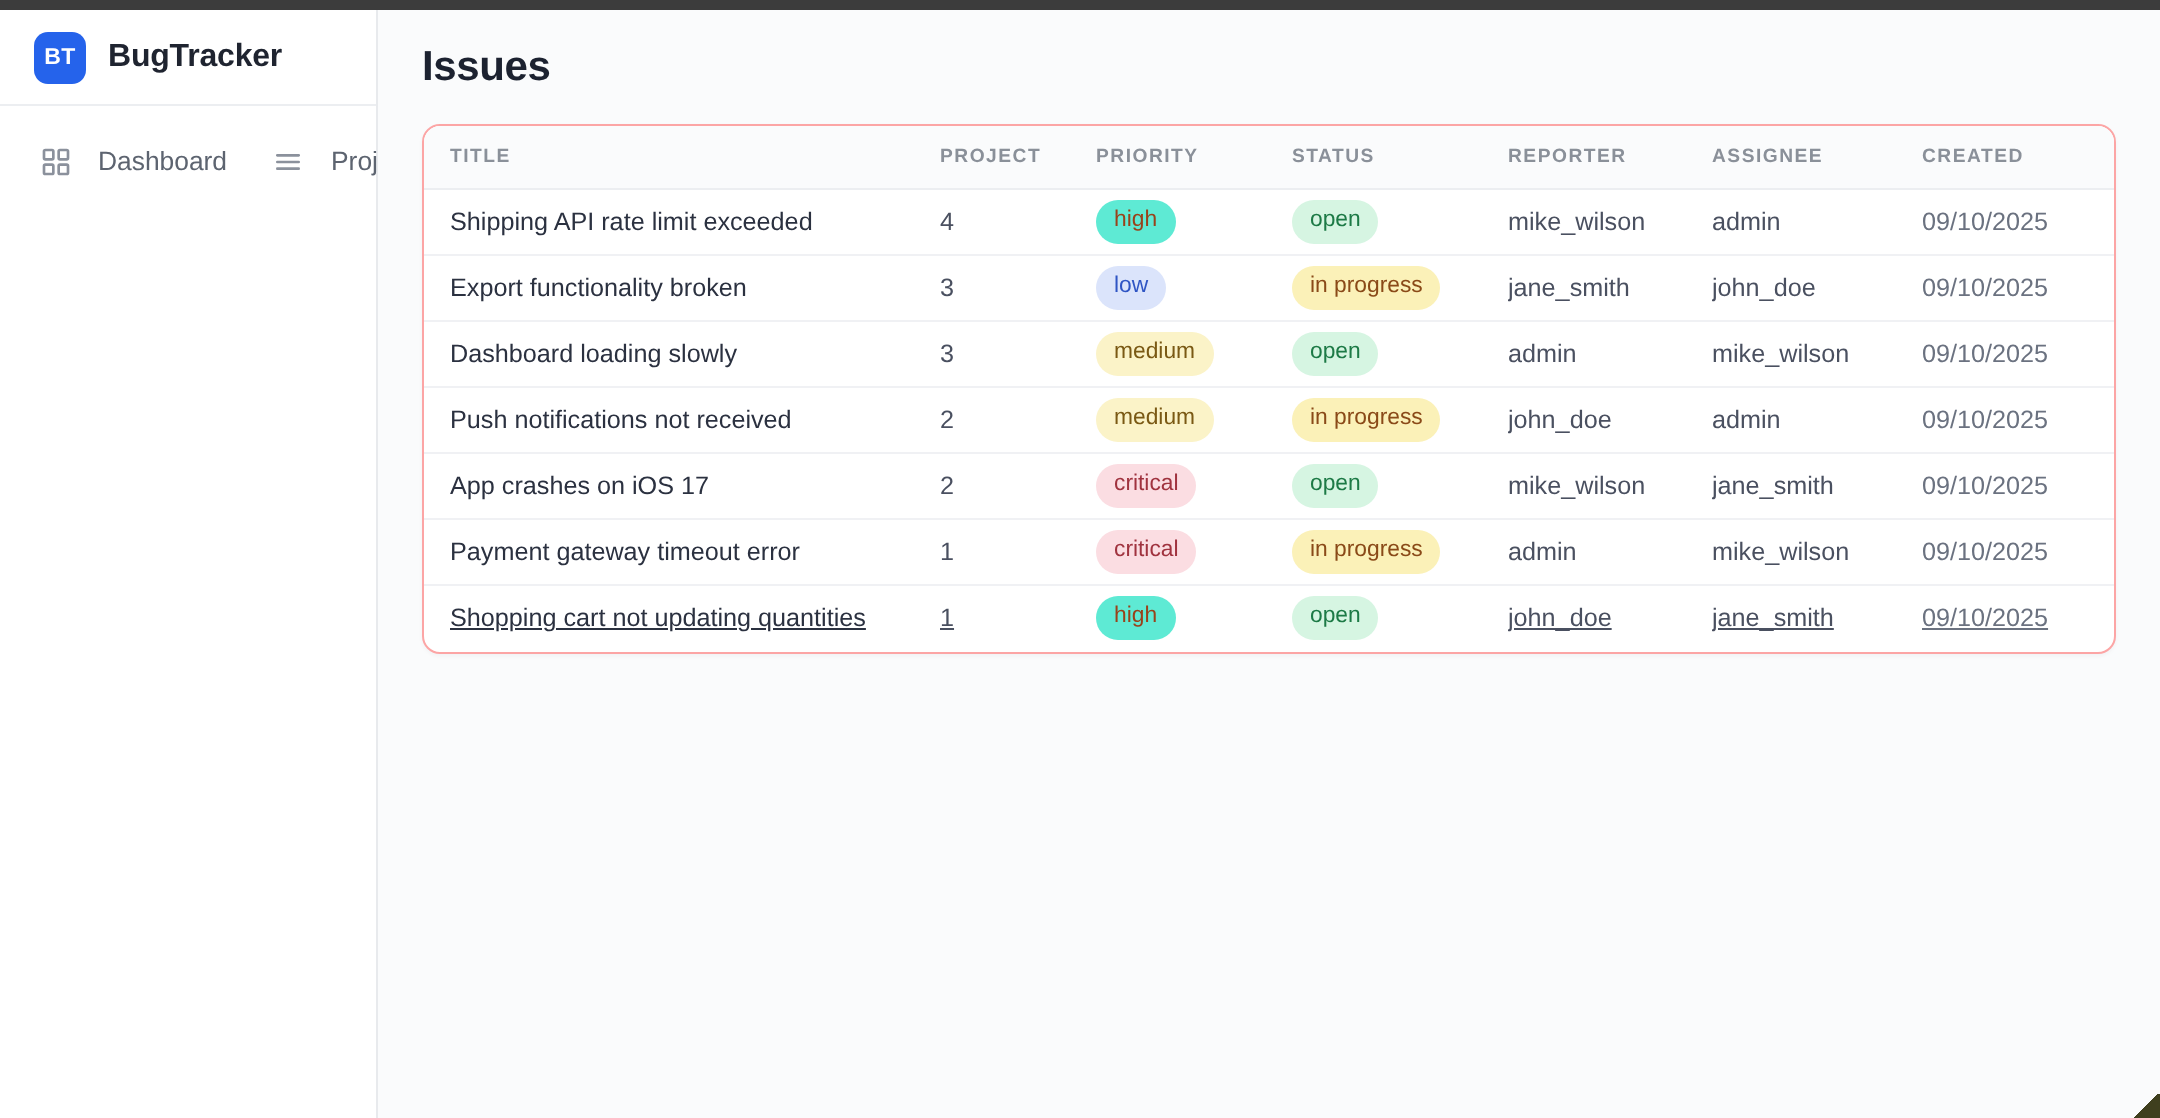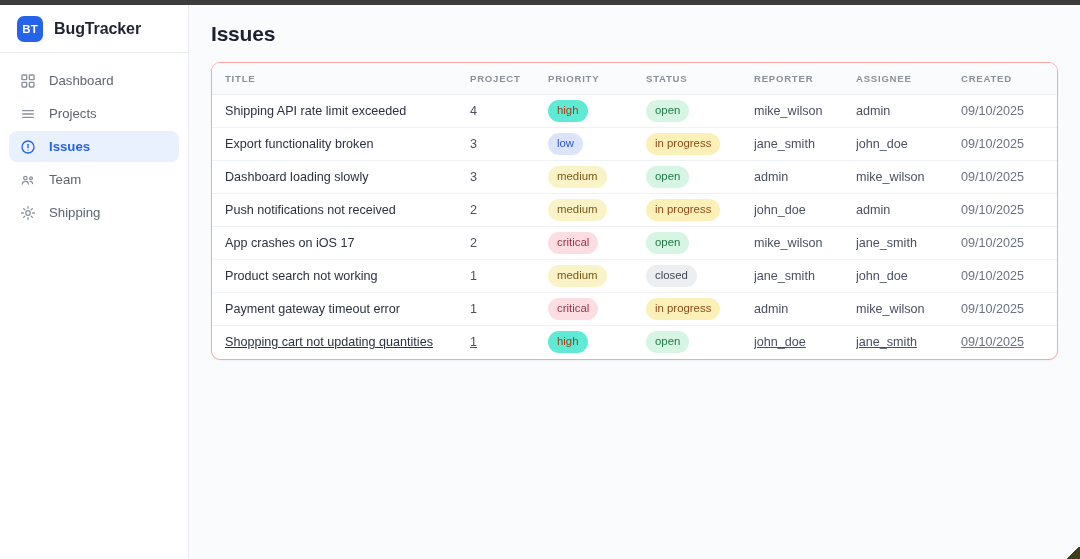--- a/index.html
+++ b/index.html
@@ -63,21 +63,21 @@
   .brand-name {
     font-size: 16px;
     font-weight: bold;
     color: #1f2430;
     letter-spacing: -0.1px;
   }
 
   .nav {
     padding: 12px 9px 0 9px;
     display: flex;
-    flex-direction: column;
+    flex-direction: row;
     gap: 2px;
   }
 
   .nav-item {
     display: flex;
     align-items: center;
     gap: 13px;
     height: 31px;
     padding: 0 10px;
     border-radius: 8px;
@@ -335,29 +335,20 @@
             <tr>
               <td class="c-title">App crashes on iOS 17</td>
               <td class="c-project">2</td>
               <td class="c-priority"><span class="badge p-critical">critical</span></td>
               <td class="c-status"><span class="badge s-open">open</span></td>
               <td class="c-reporter">mike_wilson</td>
               <td class="c-assignee">jane_smith</td>
               <td class="c-created">09/10/2025</td>
             </tr>
             <tr>
-              <td class="c-title">Product search not working</td>
-              <td class="c-project">1</td>
-              <td class="c-priority"><span class="badge p-medium">medium</span></td>
-              <td class="c-status"><span class="badge s-closed">closed</span></td>
-              <td class="c-reporter">jane_smith</td>
-              <td class="c-assignee">john_doe</td>
-              <td class="c-created">09/10/2025</td>
-            </tr>
-            <tr>
               <td class="c-title">Payment gateway timeout error</td>
               <td class="c-project">1</td>
               <td class="c-priority"><span class="badge p-critical">critical</span></td>
               <td class="c-status"><span class="badge s-inprogress">in progress</span></td>
               <td class="c-reporter">admin</td>
               <td class="c-assignee">mike_wilson</td>
               <td class="c-created">09/10/2025</td>
             </tr>
             <tr>
               <td class="c-title">Shopping cart not updating quantities</td>

